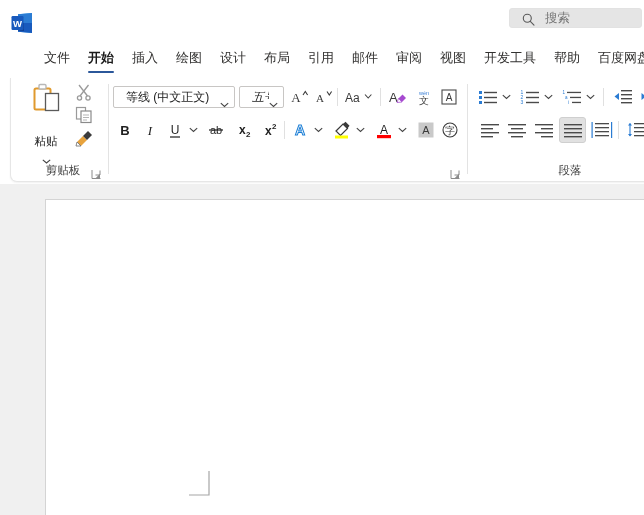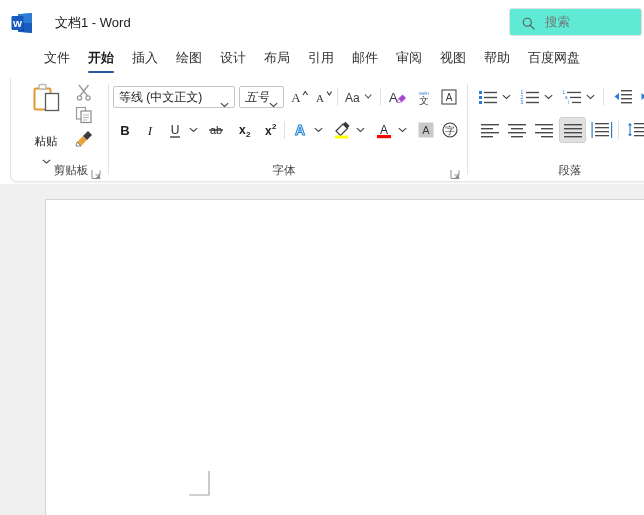--- a/index.html
+++ b/index.html
@@ -39,22 +39,22 @@
     position: absolute;
     left: 55px; top: 13px;
     font-size: 13px;
     color: #1a1a1a;
     line-height: 19px;
     white-space: nowrap;
   }
   .searchbox {
     position: absolute;
     left: 509px; top: 8px;
-    width: 133px; height: 28px;
-    background: #5eead4;
+    width: 133px; height: 20px;
+    background: #e5e5e5;
     border: 1px solid #e2e2e2;
     border-radius: 3px;
     display: flex;
     align-items: center;
     box-sizing: border-box;
   }
   .searchbox .mag {
     margin-left: 12px;
     width: 13px; height: 13px;
     flex: 0 0 auto;
@@ -198,21 +198,21 @@
     border-radius: 2px;
     background: #ffffff;
     box-sizing: border-box;
     display: flex;
     align-items: center;
     cursor: default;
   }
   .combo .val {
     font-size: 12px;
     color: #1b1b1b;
-    margin-left: 5px;
+    margin-left: 12px;
     white-space: nowrap;
     overflow: hidden;
   }
   .combo .cx {
     margin-left: auto;
     margin-right: 5px;
     width: 9px; height: 6px;
     flex: 0 0 auto;
   }
 
@@ -255,21 +255,20 @@
     <span class="word-icon">
       <svg width="22" height="20" viewBox="0 0 22 20">
         <path d="M7 1.2 L21 0 L21 20 L7 18.8 Z" fill="#41a5ee"></path>
         <path d="M7 1.2 L21 0 L21 10 L7 10 Z" fill="#2b7cd3"></path>
         <path d="M7 10 L21 10 L21 20 L7 18.8 Z" fill="#185abd"></path>
         <path d="M7 10 L13 10 L13 18 L7 17.6 Z" fill="#103f91"></path>
         <rect x="0.5" y="3" width="12" height="14" rx="1.2" fill="#185abd"></rect>
         <text x="6.5" y="13.6" font-family="'Liberation Sans',sans-serif" font-size="9.5" font-weight="bold" fill="#ffffff" text-anchor="middle">W</text>
       </svg>
     </span>
-    <span class="title-text">文档1  -  Word</span>
 
     <div class="searchbox">
       <span class="mag">
         <svg width="13" height="13" viewBox="0 0 13 13">
           <circle cx="5.3" cy="5.3" r="4" fill="none" stroke="#595959" stroke-width="1.1"></circle>
           <line x1="8.3" y1="8.3" x2="12" y2="12.2" stroke="#595959" stroke-width="1.1" stroke-linecap="round"></line>
         </svg>
       </span>
       <span class="ph">搜索</span>
     </div>
@@ -279,20 +278,21 @@
     <div class="tab">文件</div>
     <div class="tab active">开始</div>
     <div class="tab">插入</div>
     <div class="tab">绘图</div>
     <div class="tab">设计</div>
     <div class="tab">布局</div>
     <div class="tab">引用</div>
     <div class="tab">邮件</div>
     <div class="tab">审阅</div>
     <div class="tab">视图</div>
+    <div class="tab">开发工具</div>
     <div class="tab">帮助</div>
     <div class="tab">百度网盘</div>
   </div>
 
   <div class="ribbon">
    <div class="ribbon-inner">
 
     <div class="group" style="left:0; width:88px;">
       <div class="paste-btn">
         <svg width="30" height="32" viewBox="0 0 30 32" style="margin-top:2px;">
@@ -326,21 +326,21 @@
         </svg>
       </div>
       <div class="cb-small" style="left:64px; top:51px;">
         <svg width="19" height="18" viewBox="0 0 19 18">
           <path d="M2 13 L8 7 L12 11 L6 17 Z" fill="#e8a33d"></path>
           <path d="M8 7 L13 2 L17 6 L12 11 Z" fill="#3b3b3b"></path>
           <path d="M2 13 L1 17 L6 17 Z" fill="#ffffff" stroke="#6a6a6a" stroke-width="0.8"></path>
         </svg>
       </div>
 
-      <div class="group-label" style="left:16px; width:88px;">剪贴板</div>
+      <div class="group-label" style="left:8px; width:88px;">剪贴板</div>
       <div class="launcher" style="left:80px;">
         <svg width="11" height="11" viewBox="0 0 11 11">
           <path d="M1 1 L1 9.5 L9.5 9.5" fill="none" stroke="#666" stroke-width="1"></path>
           <path d="M4.5 6 L9 6 L9 1.5" fill="none" stroke="#666" stroke-width="1"></path>
           <path d="M4.8 9 L9 4.8 L9 9 Z" fill="#666"></path>
         </svg>
       </div>
       <div class="group-sep" style="left:97px;"></div>
     </div>
 
@@ -482,21 +482,20 @@
           <text x="9" y="13" font-family="'Liberation Sans',sans-serif" font-size="11" fill="#3a3a3a" text-anchor="middle">A</text>
         </svg>
       </div>
       <div class="ib" style="left:330px; top:41px; width:22px; height:22px;">
         <svg width="18" height="18" viewBox="0 0 18 18">
           <circle cx="9" cy="9" r="7" fill="none" stroke="#3a3a3a" stroke-width="1.1"></circle>
           <text x="9" y="13" font-family="'Liberation Sans',sans-serif" font-size="10" fill="#3a3a3a" text-anchor="middle">字</text>
         </svg>
       </div>
 
-      <div class="group-label" style="left:0; width:350px;">字体</div>
       <div class="launcher" style="left:341px;">
         <svg width="11" height="11" viewBox="0 0 11 11">
           <path d="M1 1 L1 9.5 L9.5 9.5" fill="none" stroke="#666" stroke-width="1"></path>
           <path d="M4.5 6 L9 6 L9 1.5" fill="none" stroke="#666" stroke-width="1"></path>
           <path d="M4.8 9 L9 4.8 L9 9 Z" fill="#666"></path>
         </svg>
       </div>
       <div class="group-sep" style="left:358px;"></div>
     </div>
 

